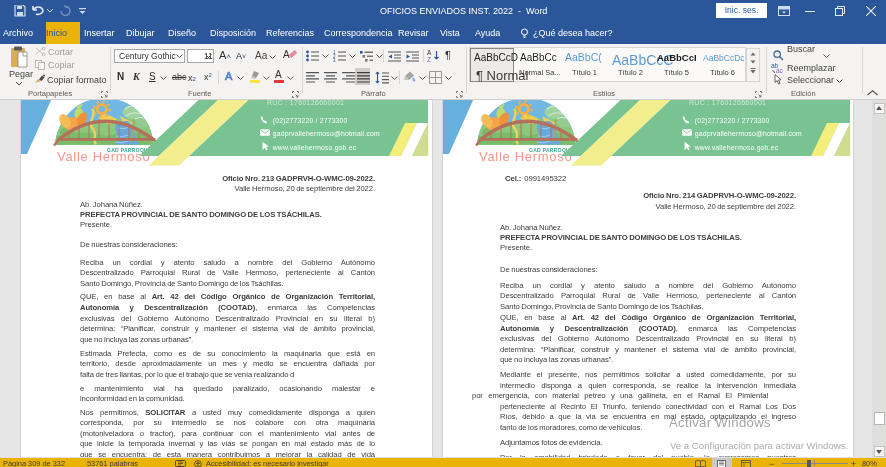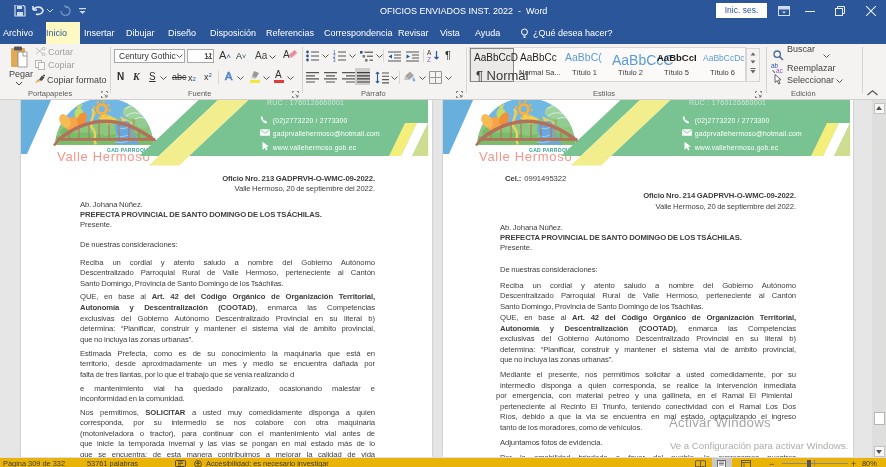--- a/index.html
+++ b/index.html
@@ -54,21 +54,21 @@
  <svg class="ab" style="left:835px;top:6px" width="10" height="10" viewBox="0 0 10 10">
         <rect x="0.5" y="2.5" width="7" height="7" fill="none" stroke="#e8eef8"></rect>
         <path d="M2.5,2.5 V0.5 H9.5 V7.5 H7.5" fill="none" stroke="#e8eef8"></path>
       </svg>
  <svg class="ab" style="left:866px;top:6px" width="10" height="10" viewBox="0 0 10 10">
         <path d="M0,0 L10,10 M10,0 L0,10" stroke="#e8eef8" stroke-width="1.1"></path>
       </svg>
 </div>
 <div id="tabs">
  <div class="tab" style="left:3px;width:42px">Archivo</div>
- <div class="tab" style="left:46px;width:34px;background:#fef9c3;color:#2b579a">Inicio</div>
+ <div class="tab" style="left:46px;width:34px;background:#eab308;color:#2b579a">Inicio</div>
  <div class="tab" style="left:84px;width:36px">Insertar</div>
  <div class="tab" style="left:126px;width:36px">Dibujar</div>
  <div class="tab" style="left:168px;width:36px">Diseño</div>
  <div class="tab" style="left:210px;width:50px">Disposición</div>
  <div class="tab" style="left:266px;width:50px">Referencias</div>
  <div class="tab" style="left:324px;width:68px">Correspondencia</div>
  <div class="tab" style="left:398px;width:38px">Revisar</div>
  <div class="tab" style="left:440px;width:26px">Vista</div>
  <div class="tab" style="left:475px;width:32px">Ayuda</div>
  <svg class="ab" style="left:520px;top:6px" width="9" height="11" viewBox="0 0 9 11">
@@ -424,21 +424,21 @@
 <div class="lj" style="left:500px;top:180.5px;width:296px">Reciba un cordial y atento saludo a nombre del Gobierno Autónomo</div>
 <div class="lj" style="left:500px;top:191.4px;width:296px">Descentralizado Parroquial Rural de Valle Hermoso, perteneciente al Cantón</div>
 <div class="ln" style="left:500px;top:201.9px;width:296px">Santo Domingo, Provincia de Santo Domingo de los Tsáchilas.</div>
 <div class="lj" style="left:500px;top:212.5px;width:296px">QUE, en base al <b>Art. 42 del Código Orgánico de Organización Territorial,</b></div>
 <div class="lj" style="left:500px;top:223.5px;width:296px"><b>Autonomía y Descentralización (COOTAD)</b>, enmarca las Competencias</div>
 <div class="lj" style="left:500px;top:234px;width:296px">exclusivas del Gobierno Autónomo Descentralizado Provincial en su literal b)</div>
 <div class="lj" style="left:500px;top:244.5px;width:296px">determina: “Planificar, construir y mantener el sistema vial de ámbito provincial,</div>
 <div class="ln" style="left:500px;top:255.1px;width:296px">que no incluya las zonas urbanas”.</div>
 <div class="lj" style="left:500px;top:269.8px;width:296px">Mediante el presente, nos permitimos solicitar a usted comedidamente, por su</div>
 <div class="lj" style="left:500px;top:280.8px;width:296px">intermedio disponga a quien corresponda, se realice la intervención inmediata</div>
-<div class="lj" style="left:496px;top:291.3px;width:296px">por emergencia, con material petreo y una gallineta, en el Ramal El Pimiental</div>
+<div class="lj" style="left:472px;top:291.3px;width:296px">por emergencia, con material petreo y una gallineta, en el Ramal El Pimiental</div>
 <div class="lj" style="left:500px;top:301.8px;width:296px">perteneciente al Recinto El Triunfo, teniendo conectividad con el Ramal Los Dos</div>
 <div class="lj" style="left:500px;top:312.3px;width:296px">Ríos, debido a que la via se encuentra en mal estado, optaculizando el ingreso</div>
 <div class="ln" style="left:500px;top:322.9px;width:296px">tanto de los moradores, como de vehículos.</div>
 <div class="ln" style="left:500px;top:338px;width:296px">Adjuntamos fotos de evidencia.</div>
 <div class="lj" style="left:500px;top:352.8px;width:296px">Por la amabilidad brindada a favor del pueblo, le expresamos nuestros</div>
 </div>
 <div id="statusbar">
  <div class="st" style="left:3px">Página 309 de 332</div>
  <div class="st" style="left:87px">53761 palabras</div>
  <svg class="ab" style="left:175px;top:2px" width="11" height="7" viewBox="0 0 11 7">

